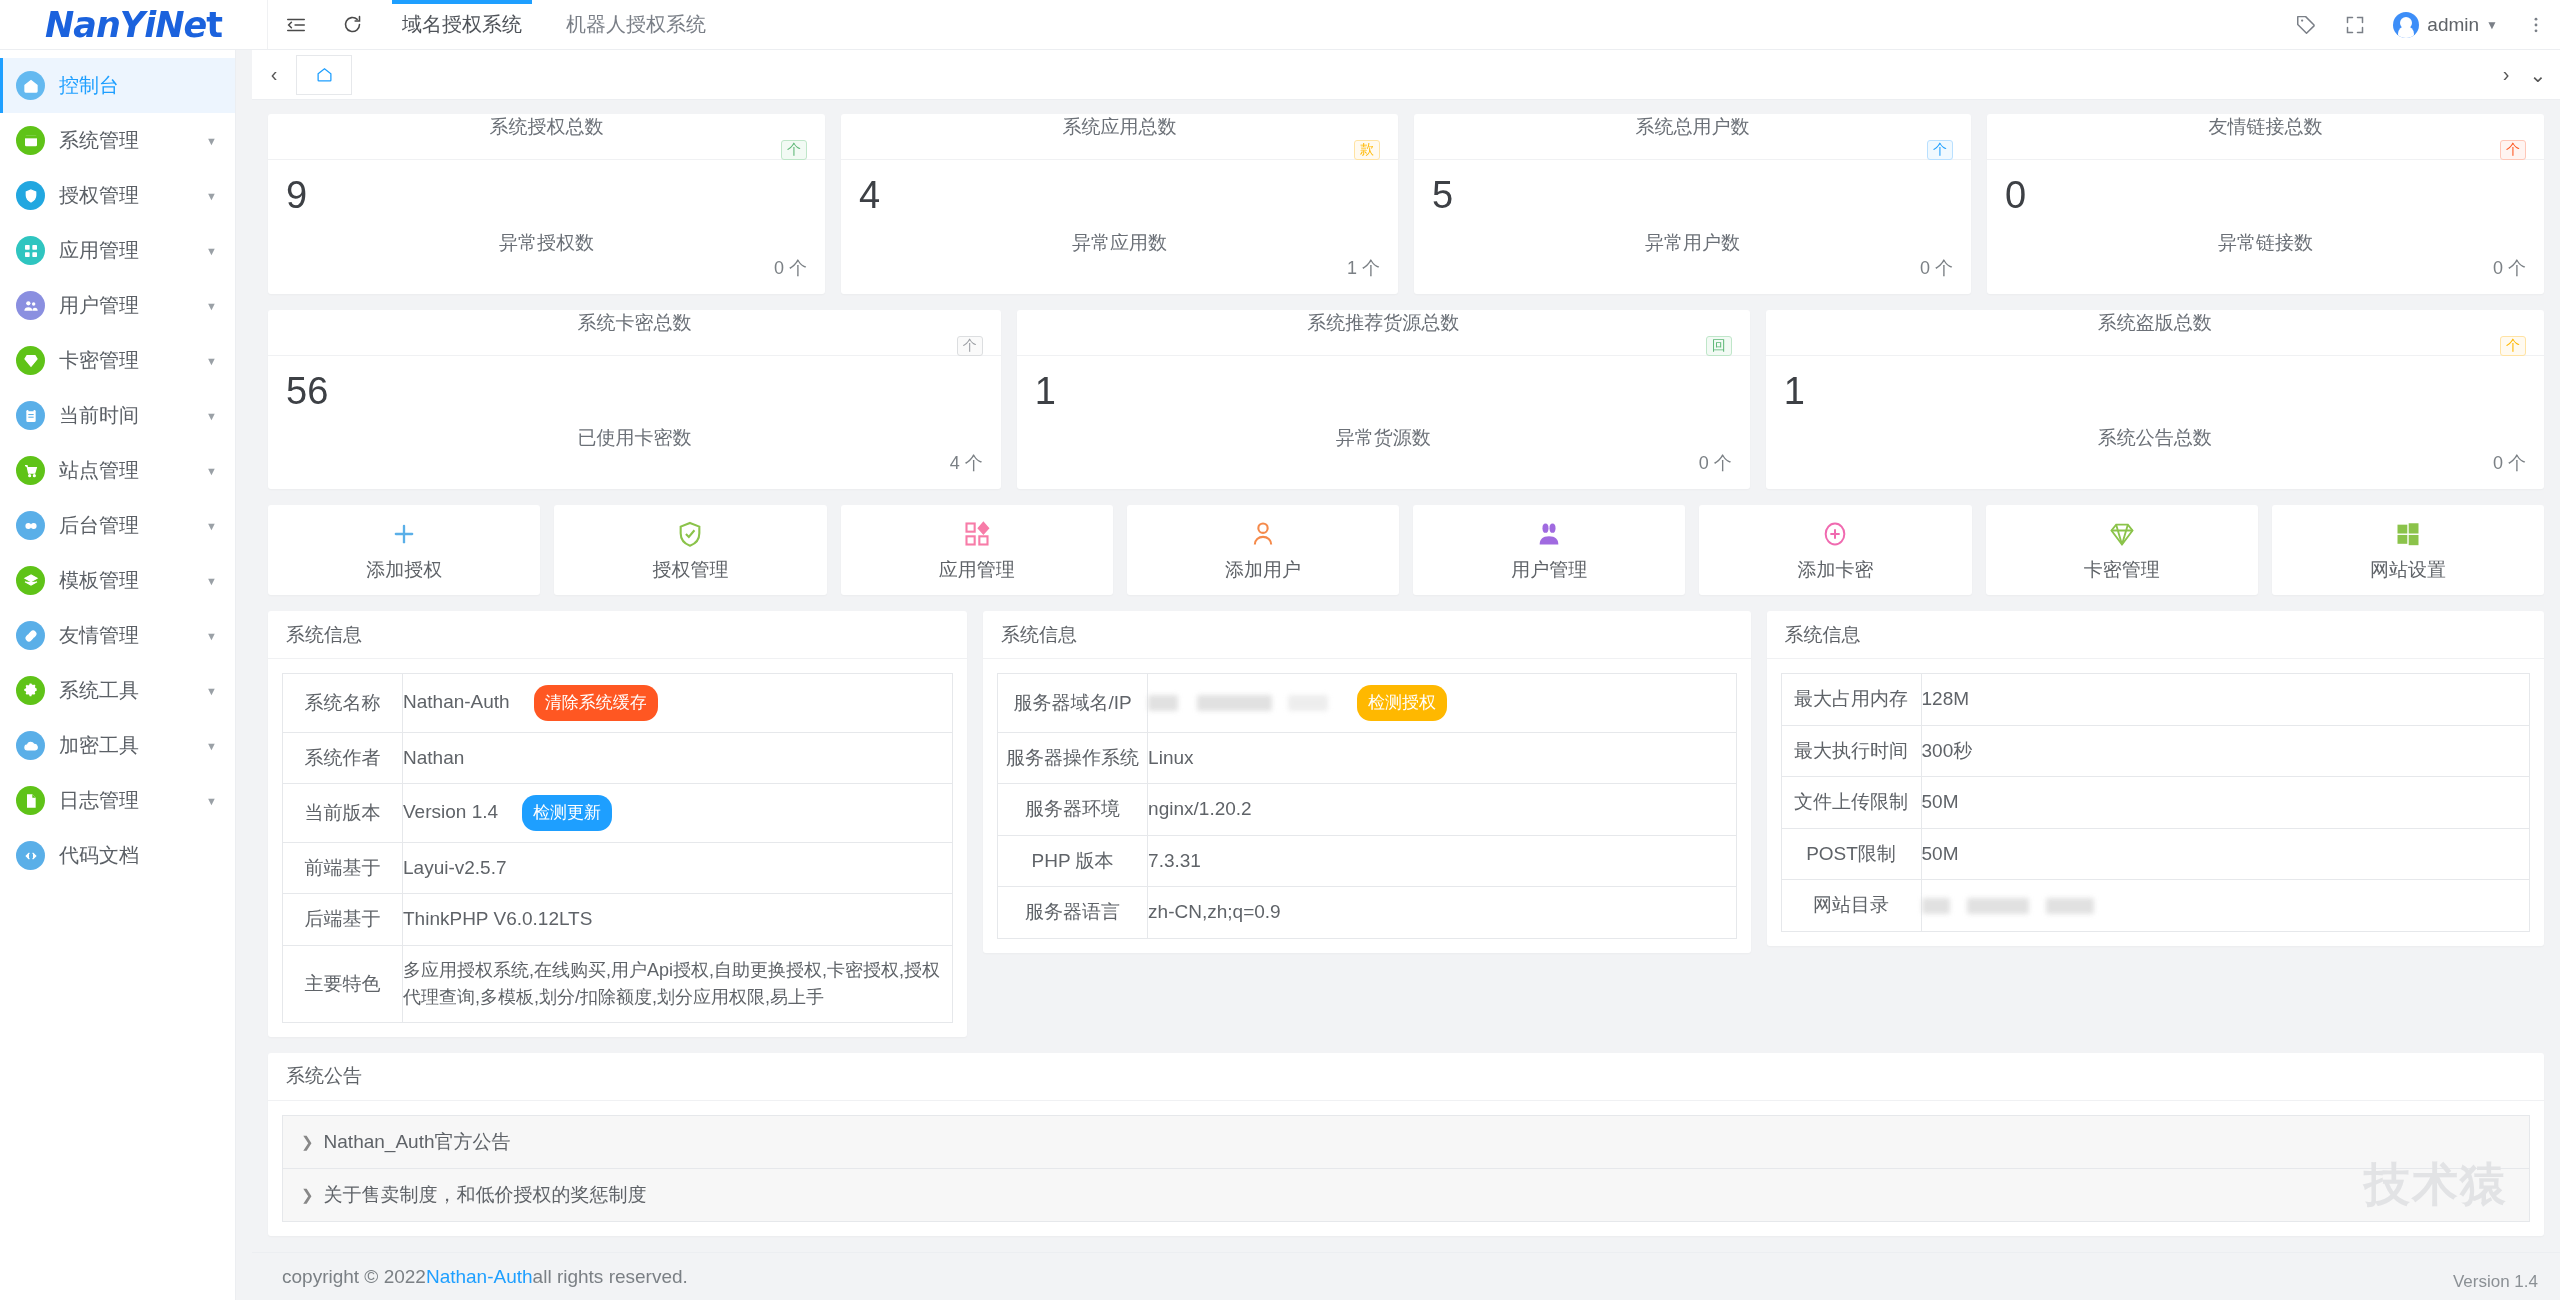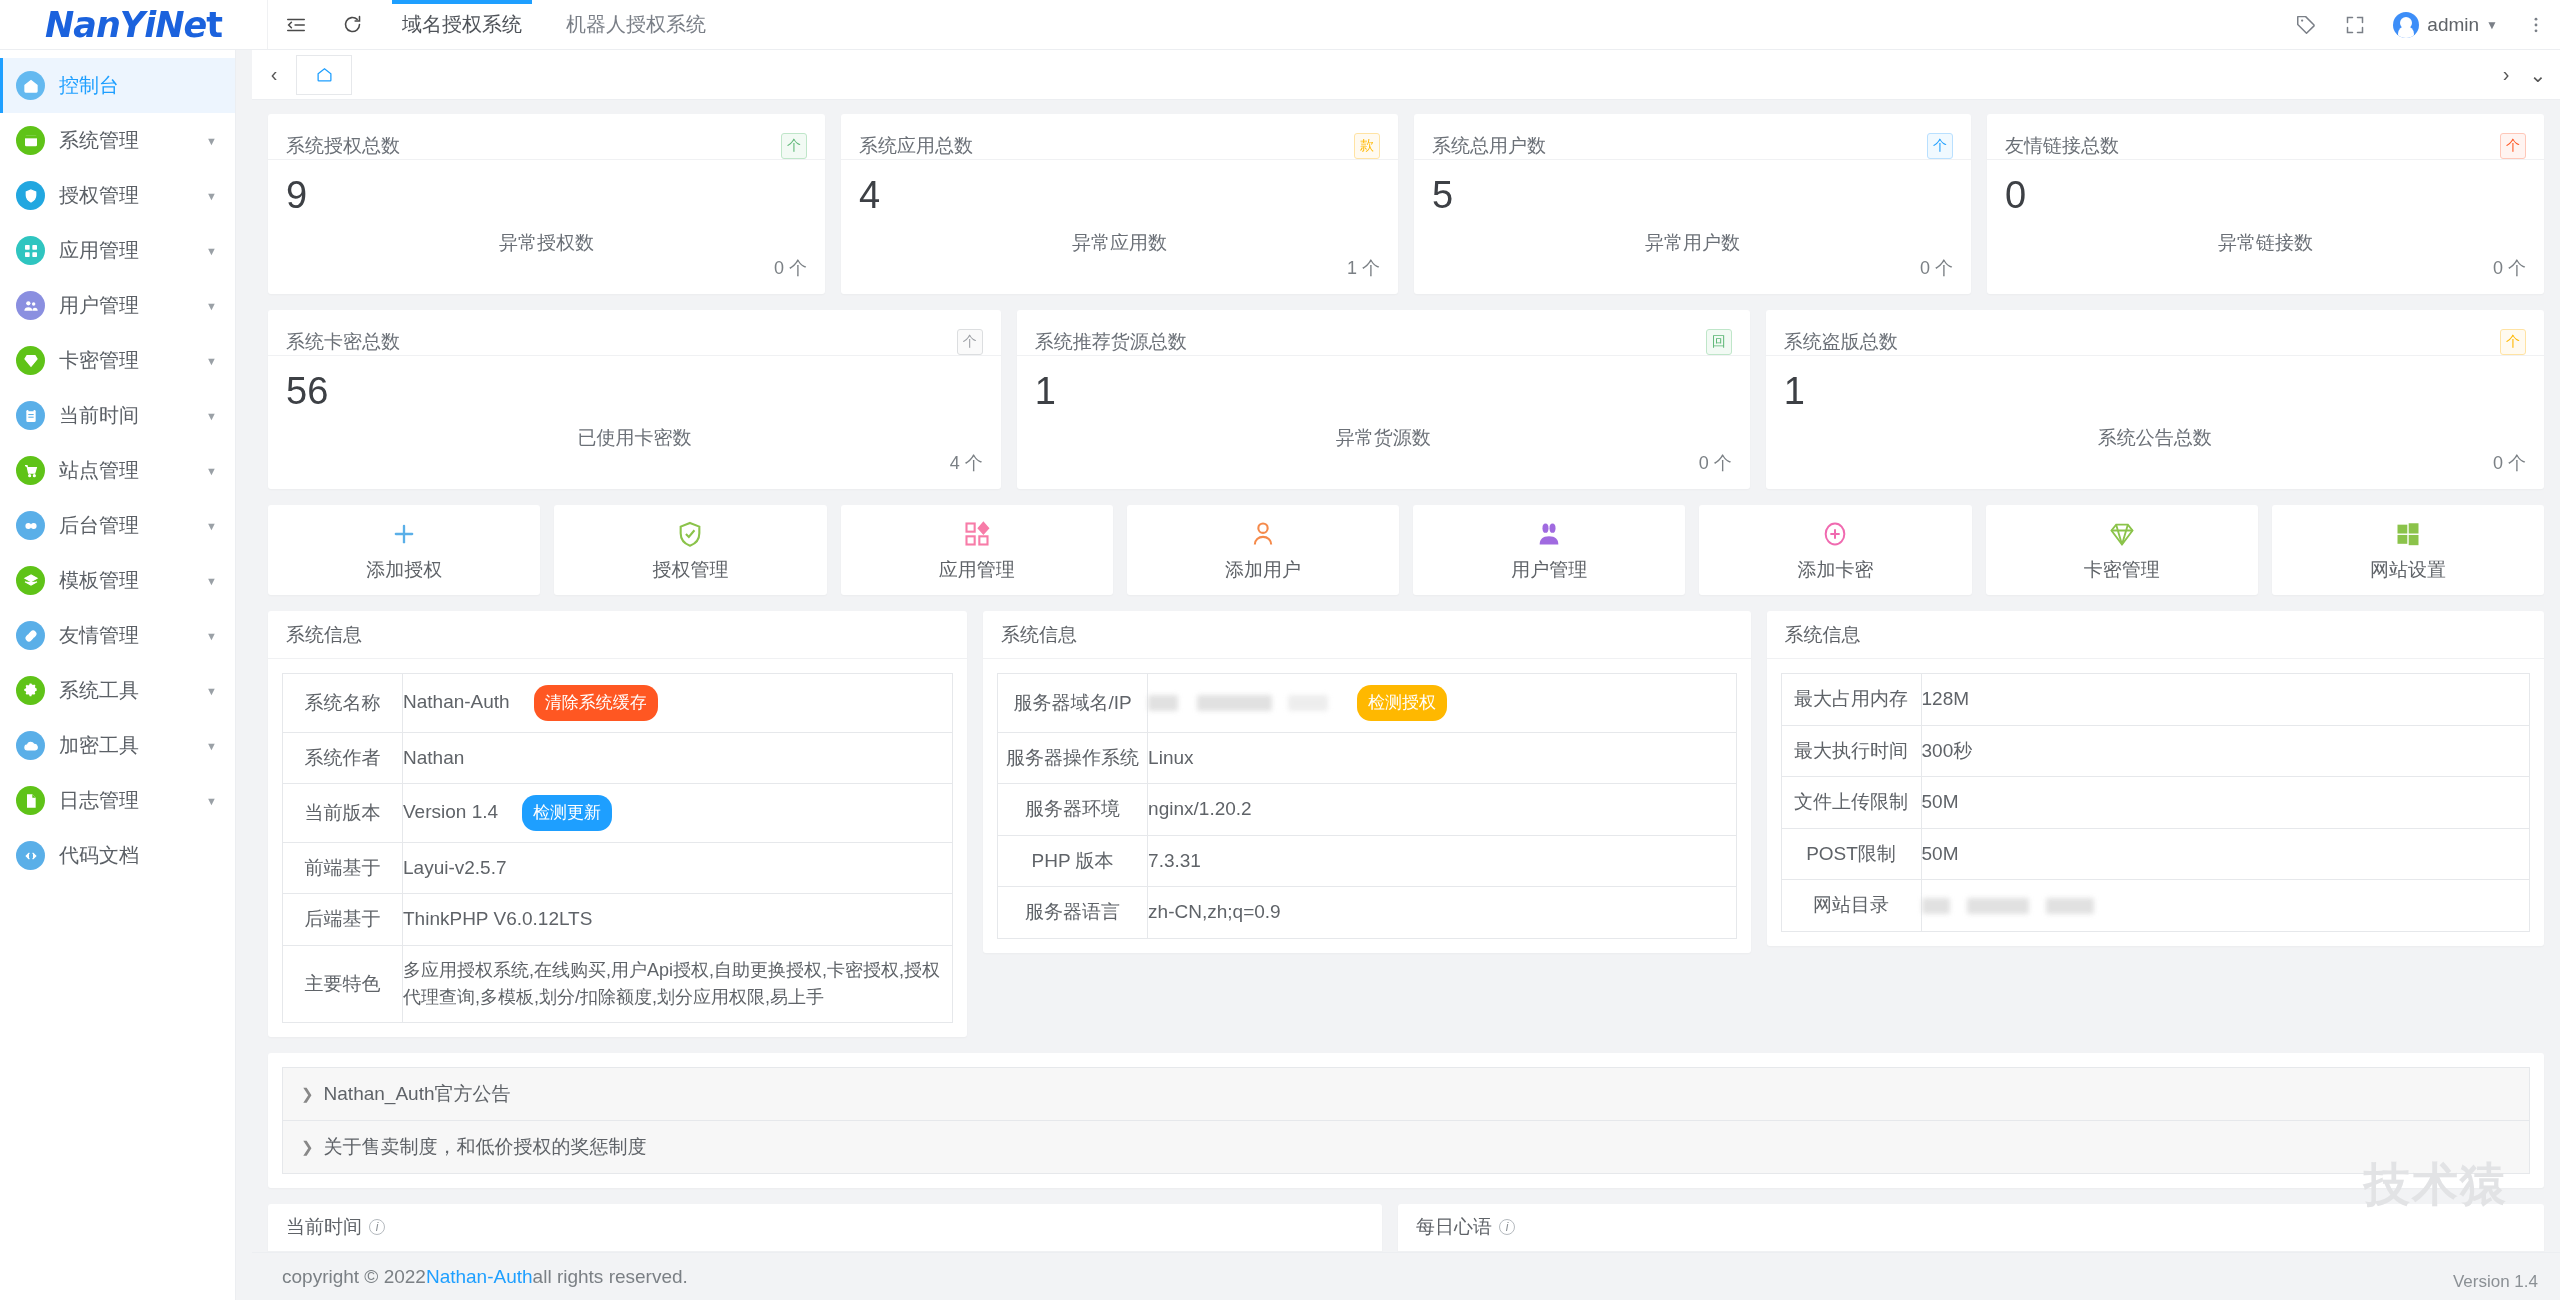--- a/index.html
+++ b/index.html
@@ -102,22 +102,23 @@
 
   .scroll-area { flex: 1; overflow: hidden; padding: 14px 16px 0 16px; }
 
   
   .stat-row { display: flex; gap: 16px; margin-bottom: 16px; }
   .stat-card {
     flex: 1; background: #fff; border-radius: 3px; min-width: 0;
     box-shadow: 0 1px 2px rgba(0,0,0,.03);
   }
   .sc-head {
-    height: 46px; display: flex; align-items: flex-end; padding: 0 18px;
+    height: 46px; display: flex; align-items: center; padding: 0 18px;
     border-bottom: 1px solid #f0f1f3;
+    flex-direction: column;
   }
   .sc-title { font-size: 19px; color: #6b7077; white-space: nowrap; }
   .sc-badge {
     margin-left: auto; width: 26px; height: 26px; border-radius: 3px;
     display: flex; align-items: center; justify-content: center;
     font-size: 14px; border: 1px solid;
   }
   .sc-body { padding: 14px 18px 10px 18px; }
   .sc-num { font-size: 38px; color: #3d4045; line-height: 1.15; font-weight: 400; }
   .sc-foot { display: flex; align-items: center; padding: 2px 18px 14px 18px; flex-direction: column; }
@@ -707,20 +708,23 @@
                   <span class="blur-block" style="width:48px;margin-left:12px"></span>
                 </td>
               </tr>
             </tbody>
               </table>
           </div>
         </div>
       </div>
 
       <div class="panel" style="margin-bottom:16px">
+        <div class="panel-head">
+            <span class="panel-title">系统公告</span>
+          </div>
         <div class="panel-body">
           <div class="collapse-wrap">
             <div class="collapse-item">
               <span class="collapse-arrow">❯</span>
               <span>Nathan_Auth官方公告</span>
             </div>
             <div class="collapse-item">
               <span class="collapse-arrow">❯</span>
               <span>关于售卖制度，和低价授权的奖惩制度</span>
             </div>

